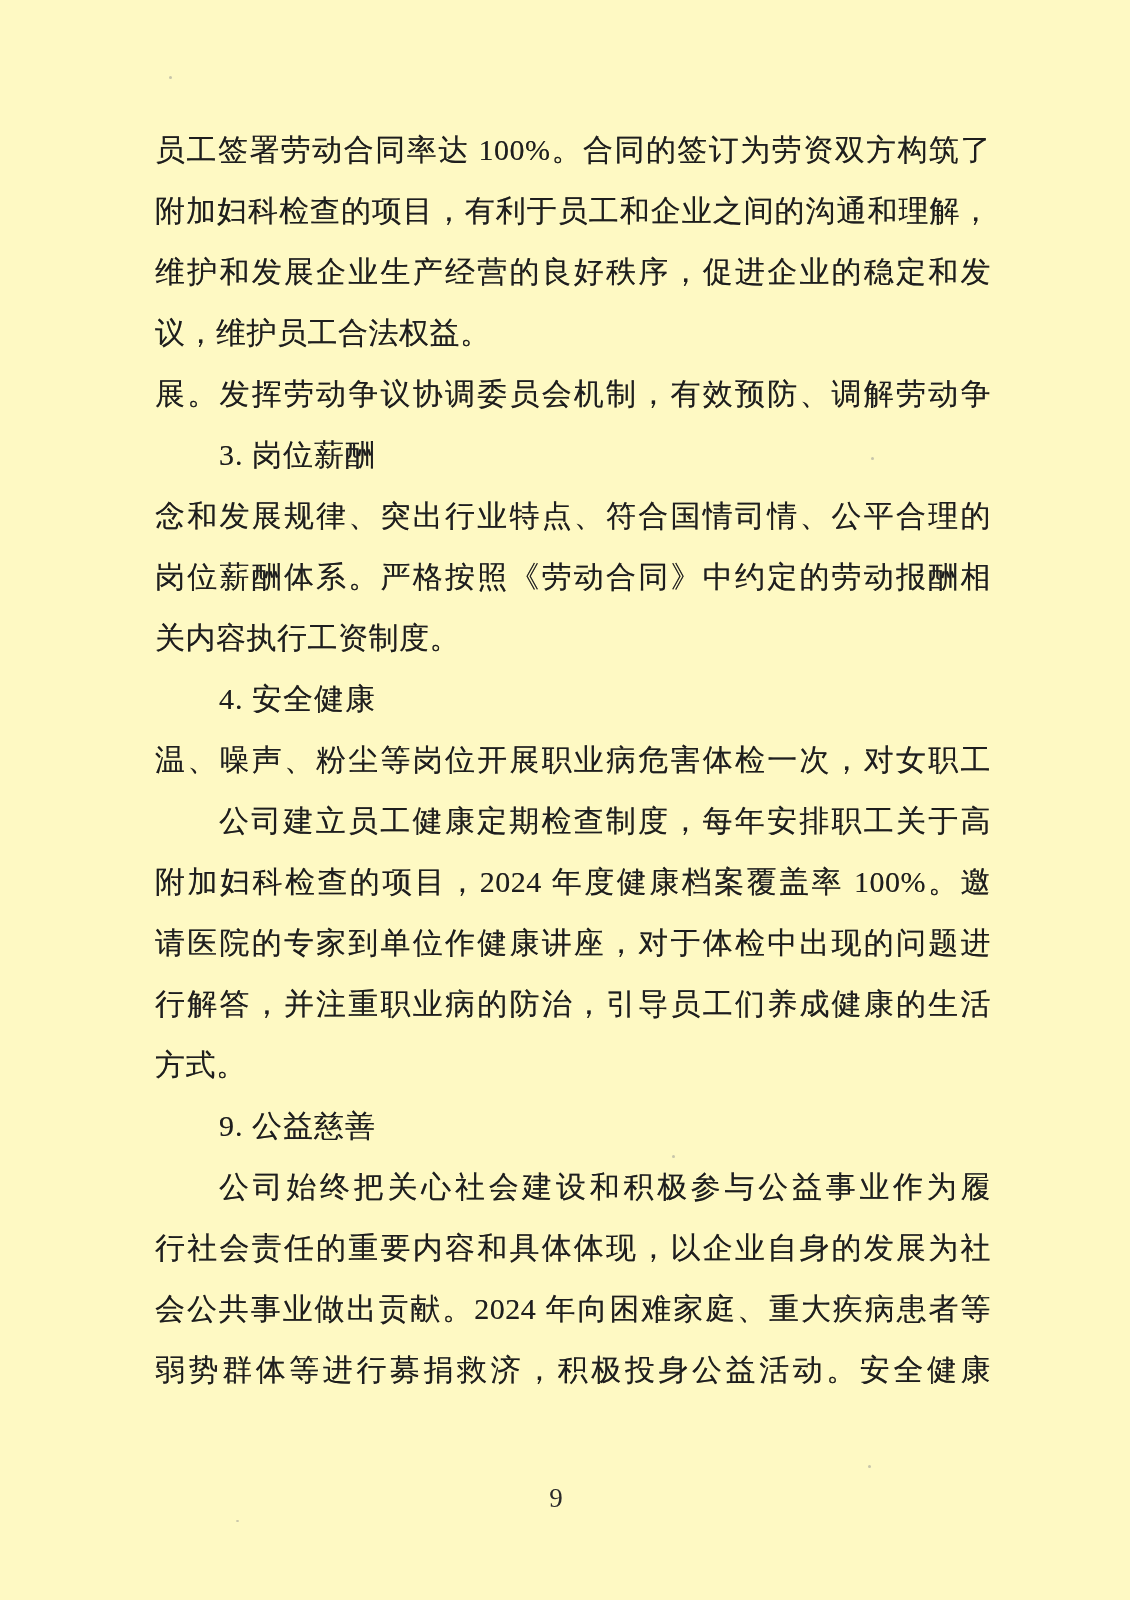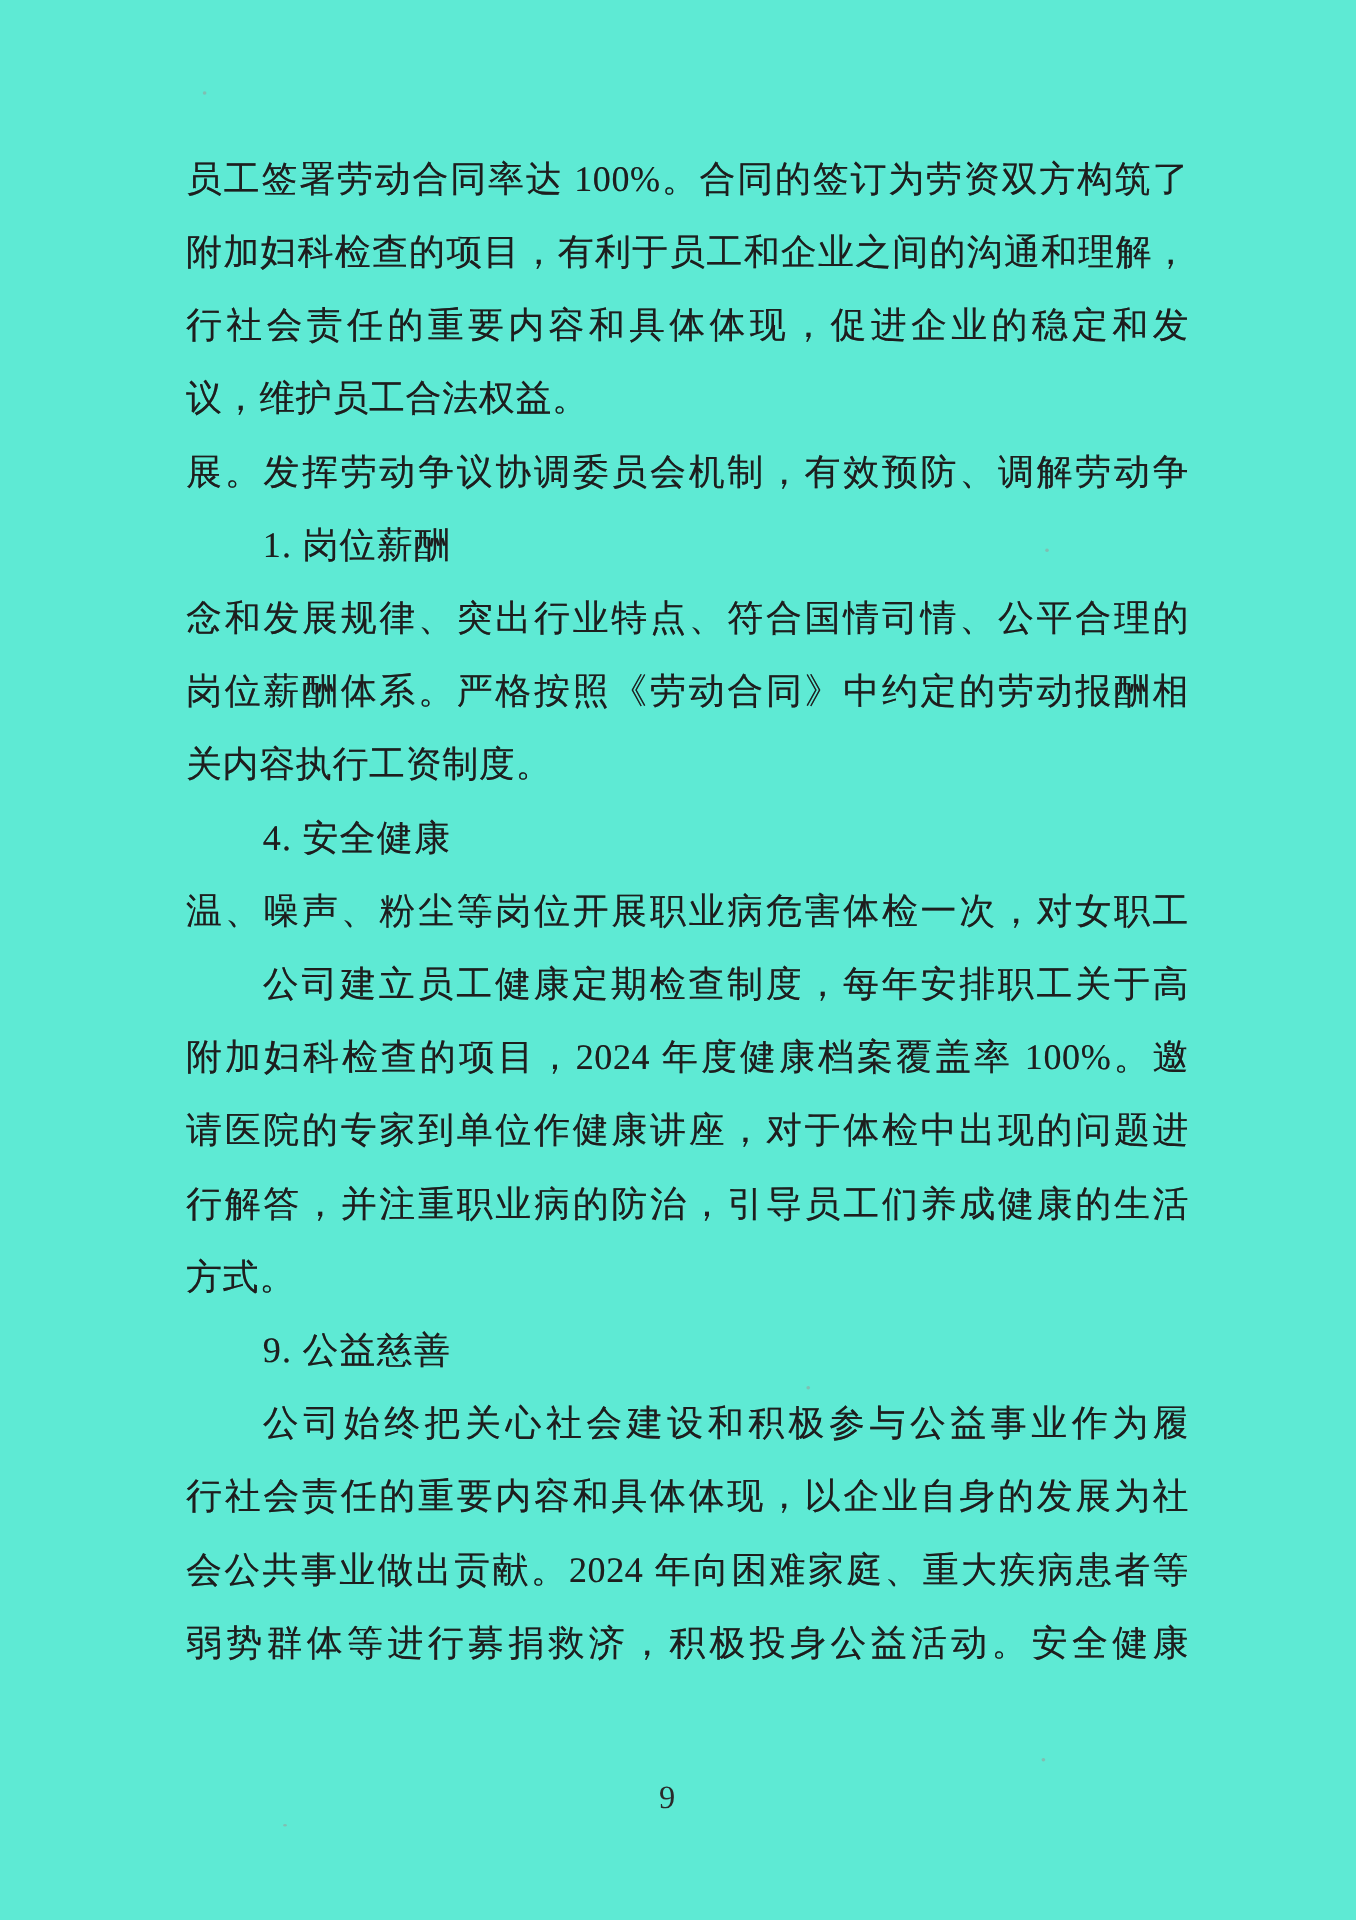--- a/index.html
+++ b/index.html
@@ -7,21 +7,21 @@
     width: 1130px;
     height: 1600px;
     position: relative;
     background: #f7f7f6;
     overflow: hidden;
     font-family: "Liberation Serif", "DejaVu Serif", serif;
   }
   .sheet {
     position: absolute;
     inset: 0;
-    background: #5eead4;
+    background: #fef9c3;
   }
   .doc-body {
     position: absolute;
     left: 155px;
     top: 119px;
     width: 836px;
     color: #1e1e1e;
   }
   .line {
     font-size: 30px;
@@ -58,24 +58,24 @@
     opacity: 0.55;
   }
 </style>
 </head>
 <body>
 
 <main class="sheet">
   <section class="doc-body" id="doc-body">
       <div class="line fill">员工签署劳动合同率达 100%。合同的签订为劳资双方构筑了</div>
       <div class="line fill">附加妇科检查的项目，有利于员工和企业之间的沟通和理解，</div>
-      <div class="line fill">行社会责任的重要内容和具体体现，促进企业的稳定和发</div>
+      <div class="line fill">维护和发展企业生产经营的良好秩序，促进企业的稳定和发</div>
       <div class="line">议，维护员工合法权益。</div>
       <div class="line fill">展。发挥劳动争议协调委员会机制，有效预防、调解劳动争</div>
-      <div class="line heading indent">1. 岗位薪酬</div>
+      <div class="line heading indent">3. 岗位薪酬</div>
       <div class="line fill">念和发展规律、突出行业特点、符合国情司情、公平合理的</div>
       <div class="line fill">岗位薪酬体系。严格按照《劳动合同》中约定的劳动报酬相</div>
       <div class="line">关内容执行工资制度。</div>
       <div class="line heading indent">4. 安全健康</div>
       <div class="line fill">温、噪声、粉尘等岗位开展职业病危害体检一次，对女职工</div>
       <div class="line indent fill">公司建立员工健康定期检查制度，每年安排职工关于高</div>
       <div class="line fill">附加妇科检查的项目，2024 年度健康档案覆盖率 100%。邀</div>
       <div class="line fill">请医院的专家到单位作健康讲座，对于体检中出现的问题进</div>
       <div class="line fill">行解答，并注重职业病的防治，引导员工们养成健康的生活</div>
       <div class="line">方式。</div>

